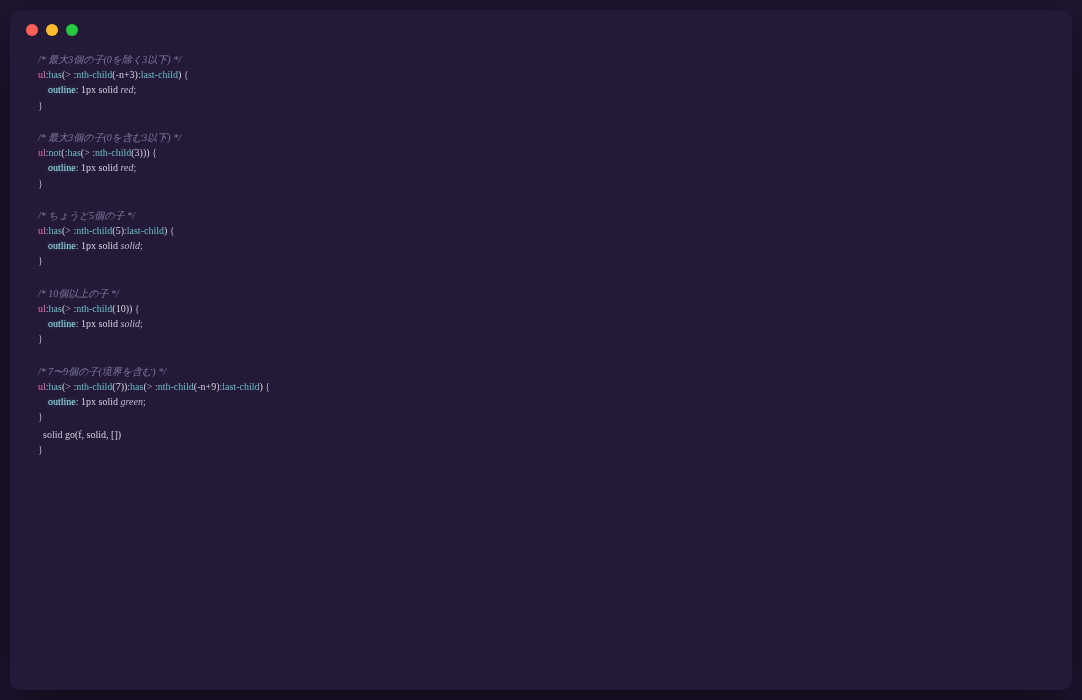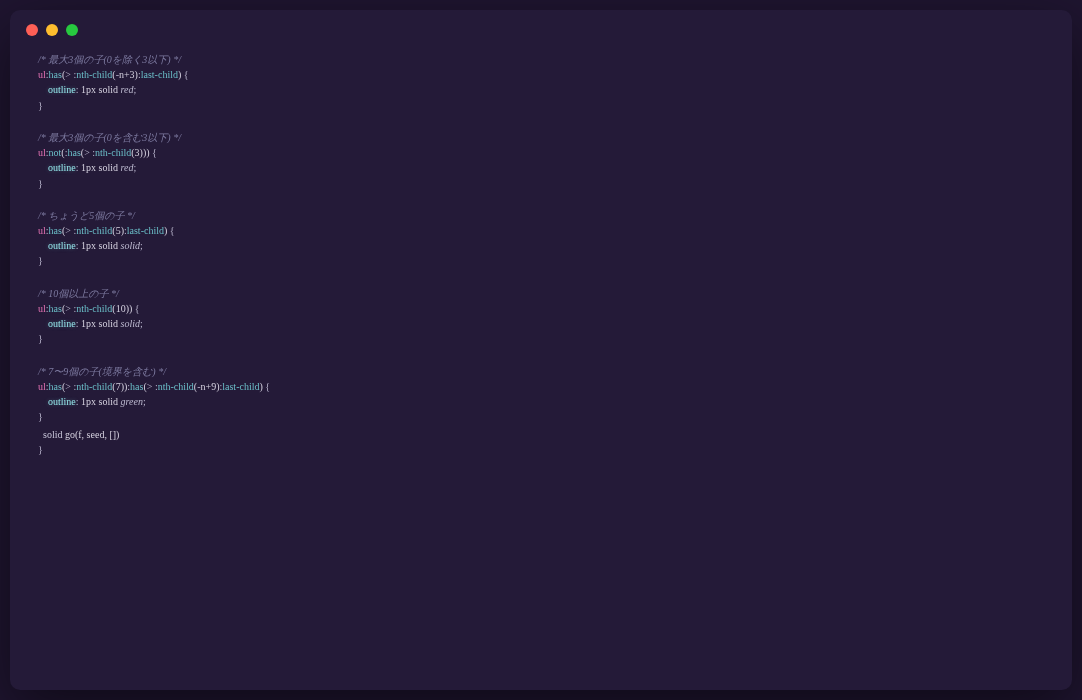--- a/index.html
+++ b/index.html
@@ -103,15 +103,15 @@
 </div>
 <div class="block"><span class="tok-comment">/* 10個以上の子 */</span>
 <span class="tok-tag">ul</span><span><span class="tok-punct">:</span><span class="tok-pseudo">has</span><span class="tok-paren">(</span><span class="tok-punct">&gt;</span><span class="tok-punct"> </span><span class="tok-punct">:</span><span class="tok-pseudo">nth-child</span><span class="tok-paren">(</span><span class="tok-num">10</span><span class="tok-paren">)</span><span class="tok-paren">)</span></span> <span class="tok-punct">{</span>
     <span class="tok-prop">outline</span><span class="tok-punct">: </span><span class="tok-valp">1px solid</span> <span class="tok-valc">solid</span><span class="tok-punct">;</span>
 <span class="tok-punct">}</span>
 </div>
 <div class="block"><span class="tok-comment">/* 7〜9個の子(境界を含む) */</span>
 <span class="tok-tag">ul</span><span><span class="tok-punct">:</span><span class="tok-pseudo">has</span><span class="tok-paren">(</span><span class="tok-punct">&gt;</span><span class="tok-punct"> </span><span class="tok-punct">:</span><span class="tok-pseudo">nth-child</span><span class="tok-paren">(</span><span class="tok-num">7</span><span class="tok-paren">)</span><span class="tok-paren">)</span><span class="tok-punct">:</span><span class="tok-pseudo">has</span><span class="tok-paren">(</span><span class="tok-punct">&gt;</span><span class="tok-punct"> </span><span class="tok-punct">:</span><span class="tok-pseudo">nth-child</span><span class="tok-paren">(</span><span class="tok-punct">-</span><span class="tok-num">n+9</span><span class="tok-paren">)</span><span class="tok-punct">:</span><span class="tok-pseudo">last-child</span><span class="tok-paren">)</span></span> <span class="tok-punct">{</span>
     <span class="tok-prop">outline</span><span class="tok-punct">: </span><span class="tok-valp">1px solid</span> <span class="tok-valc">green</span><span class="tok-punct">;</span>
 <span class="tok-punct">}</span>
-</div>  <span class="tok-ret">solid</span> <span class="tok-ident">go(f, seed, [])</span>
+</div>  <span class="tok-ret">solid</span> <span class="tok-ident">go(f, solid, [])</span>
 <span class="tok-punct">}</span></div>
 </div>
 
 </body></html>

